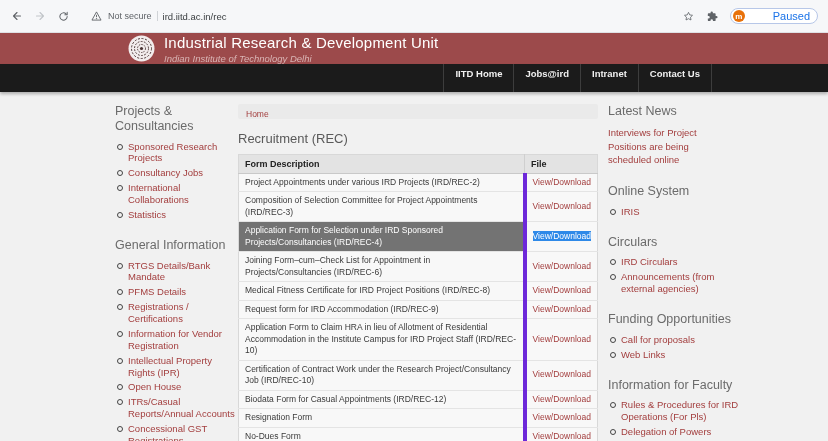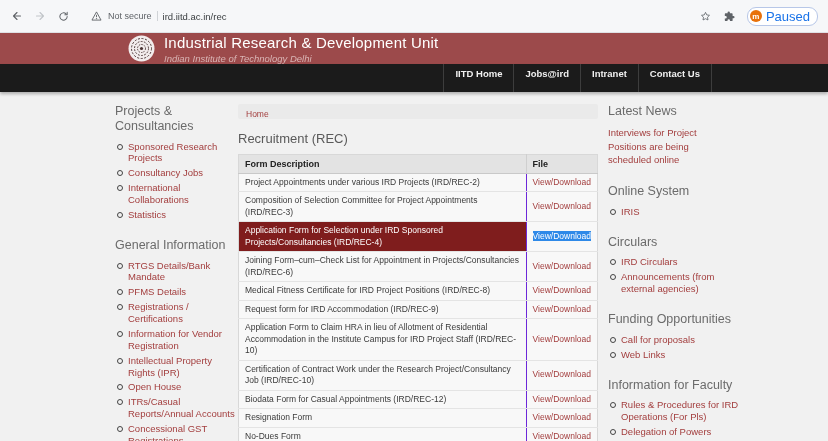--- a/index.html
+++ b/index.html
@@ -12,21 +12,21 @@
   .bicon { display:flex; align-items:center; justify-content:center; width:14px; height:14px; cursor:pointer; }
   .security { display:flex; align-items:center; gap:5px; margin-left:10px; }
   .sec-label { font-size:9px; color:#5f6368; }
   .omni-sep { width:1px; height:10px; background:#d0d3d7; }
   .url-text { font-size:9.5px; color:#3c4043; }
   .chrome-right { margin-left:auto; display:flex; align-items:center; gap:10px; }
   .profile-pill { display:flex; align-items:center; gap:4px; border:1px solid #b7c7e8;
     border-radius:9px; padding:1px 7px 1px 2px; background:#fff; cursor:pointer; }
   .avatar { width:12px; height:12px; border-radius:50%; background:#e8710a; color:#fff;
     font-size:8px; font-weight:bold; display:flex; align-items:center; justify-content:center; }
-  .paused-label { font-size:13px; color:#1a73e8; }
+  .paused-label { font-size:11px; color:#1a73e8;margin-left:24px; }
 
   
   .site-header { height:31px; background:#9c4a4b; display:flex; align-items:center; padding-left:128px; }
   .site-logo { width:27px; height:27px; flex:0 0 auto; }
   .head-titles { margin-left:9px; }
   .head-title { color:#ffffff; font-size:15px; font-weight:500; letter-spacing:.2px; }
   .head-sub { color:#d9b4b4; font-size:9.5px; font-style:italic; margin-top:2px; }
 
   
   .site-nav { height:28px; background:#1b1b1b; display:flex; justify-content:flex-end;
@@ -54,23 +54,23 @@
     border-radius:2px; }
   .breadcrumb-link { font-size:8.5px; color:#a33e3e; text-decoration:none; cursor:pointer; }
   .page-heading { font-size:13px; font-weight:400; color:#5a5a5a; margin:12px 0 8px; }
 
   table.forms { width:100%; border-collapse:collapse; background:#f8f8f8; border:1px solid #d8d8d8; }
   table.forms th { background:#e3e3e3; font-size:9px; font-weight:bold; color:#222;
     text-align:left; padding:4px 6px; border-bottom:1px solid #c9c9c9; }
   th.file-col { width:55px; border-left:1px solid #cfcfcf; }
   table.forms td { font-size:8.5px; color:#3a3a3a; padding:3px 6px; line-height:1.35;
     border-bottom:1px solid #e4e4e4; }
-  td.file-cell { border-left:1px solid #6d28d9; }
+  td.file-cell { border-left:4px solid #6d28d9; }
   a.dl { color:#a33e3e; text-decoration:none; cursor:pointer; white-space:nowrap; }
-  tr.selected td.desc-cell { background:#7f1d1d; color:#fff;margin-left:46px; }
+  tr.selected td.desc-cell { background:#737373; color:#fff;margin-left:46px; }
   tr.selected a.dl { background:#2e89e8; color:#fff; }
 </style>
 </head>
 <body>
 
 <div class="browser-bar">
   <span class="bicon">
     <svg width="12" height="12" viewBox="0 0 24 24" fill="none" stroke="#5f6368" stroke-width="2.2" stroke-linecap="round" stroke-linejoin="round">
         <path d="M19 12H5M12 19l-7-7 7-7"></path>
       </svg>

